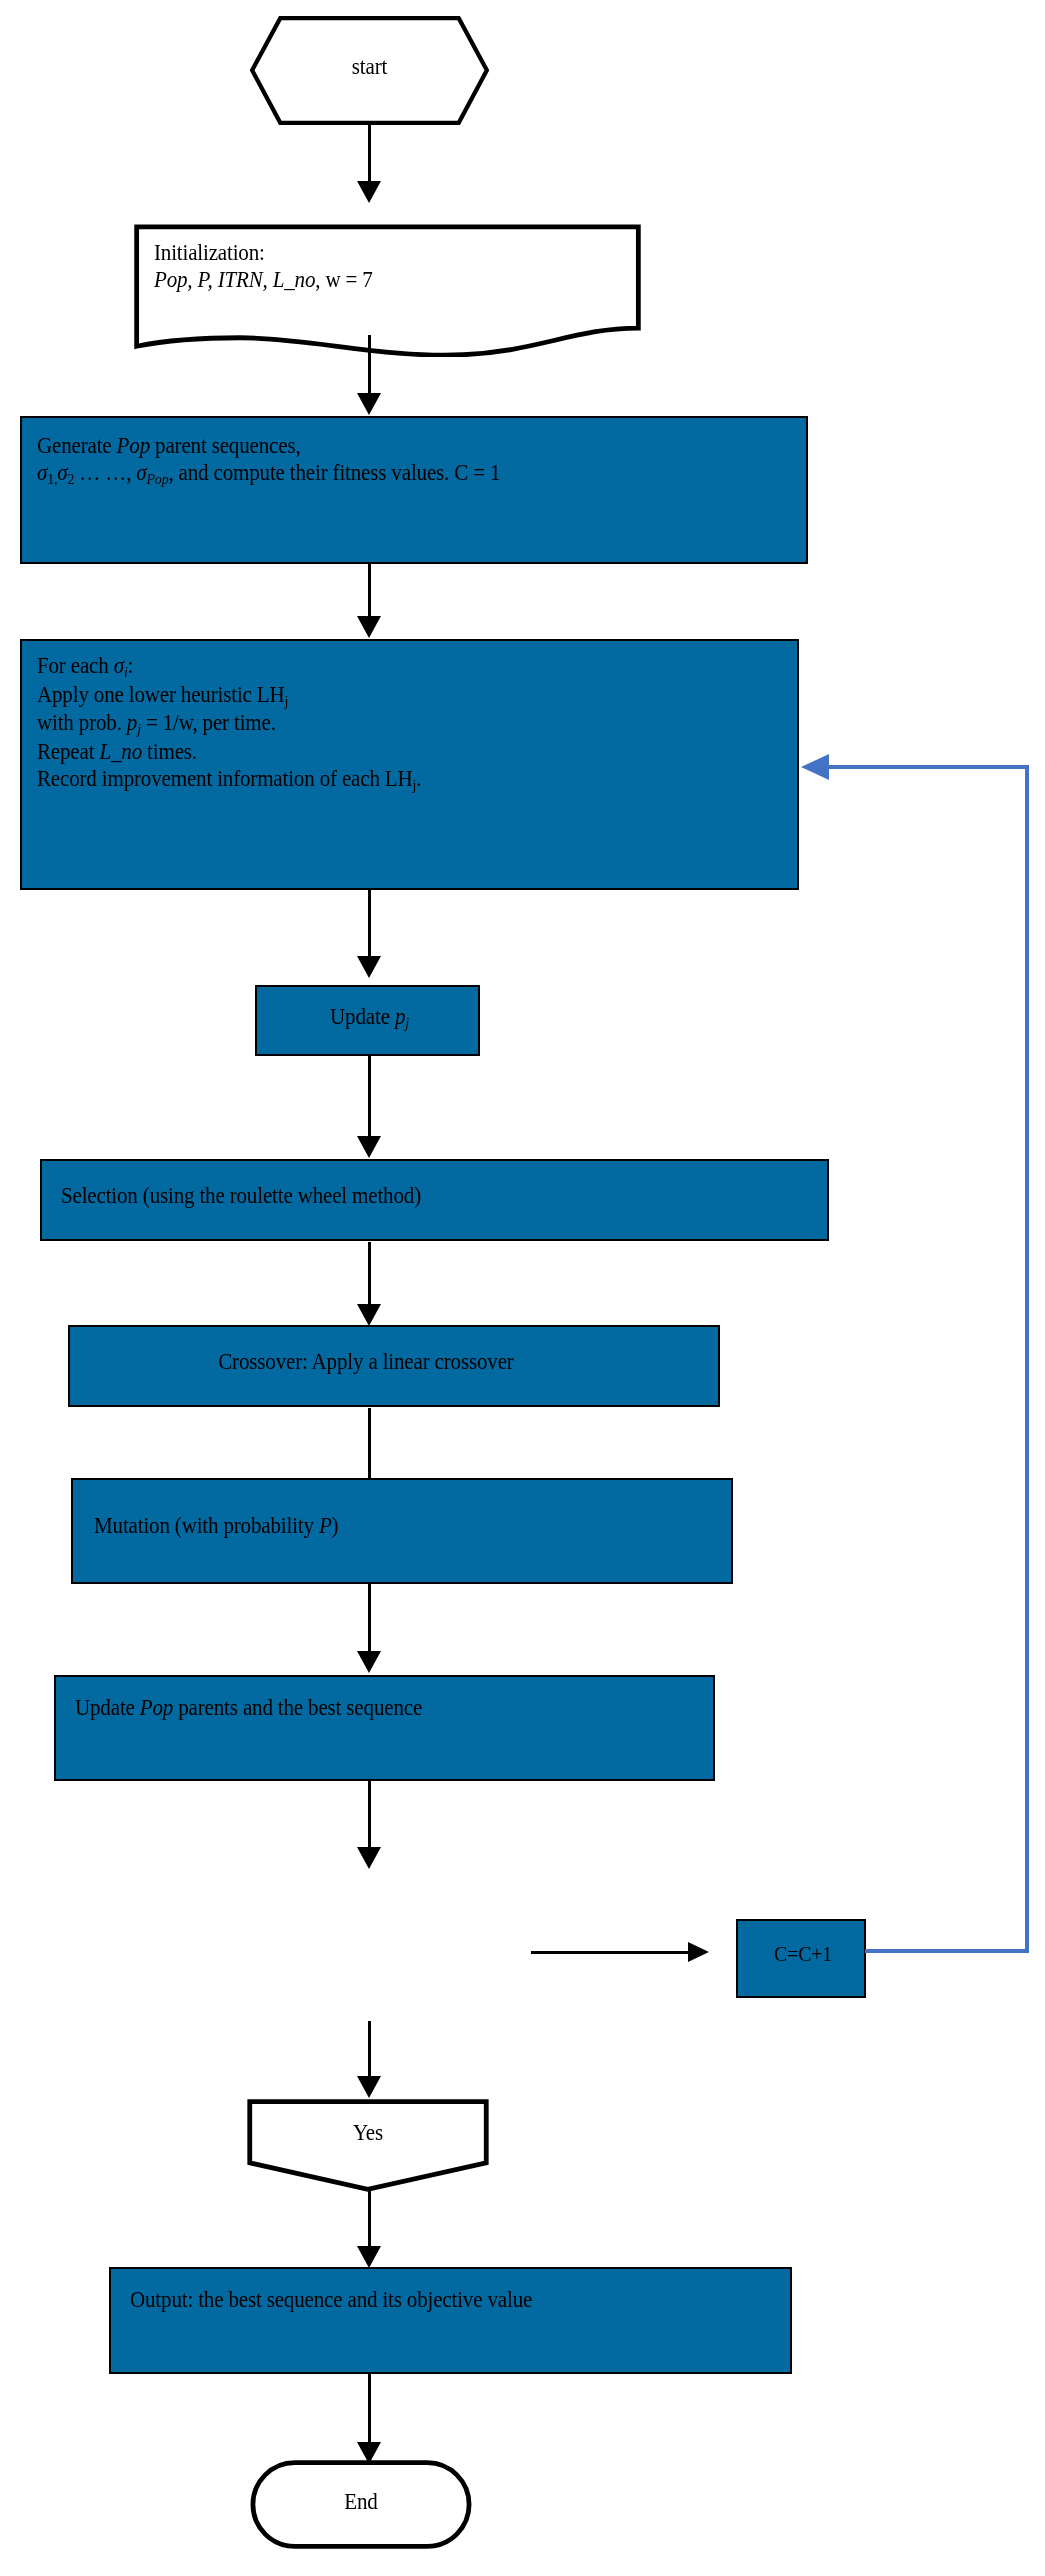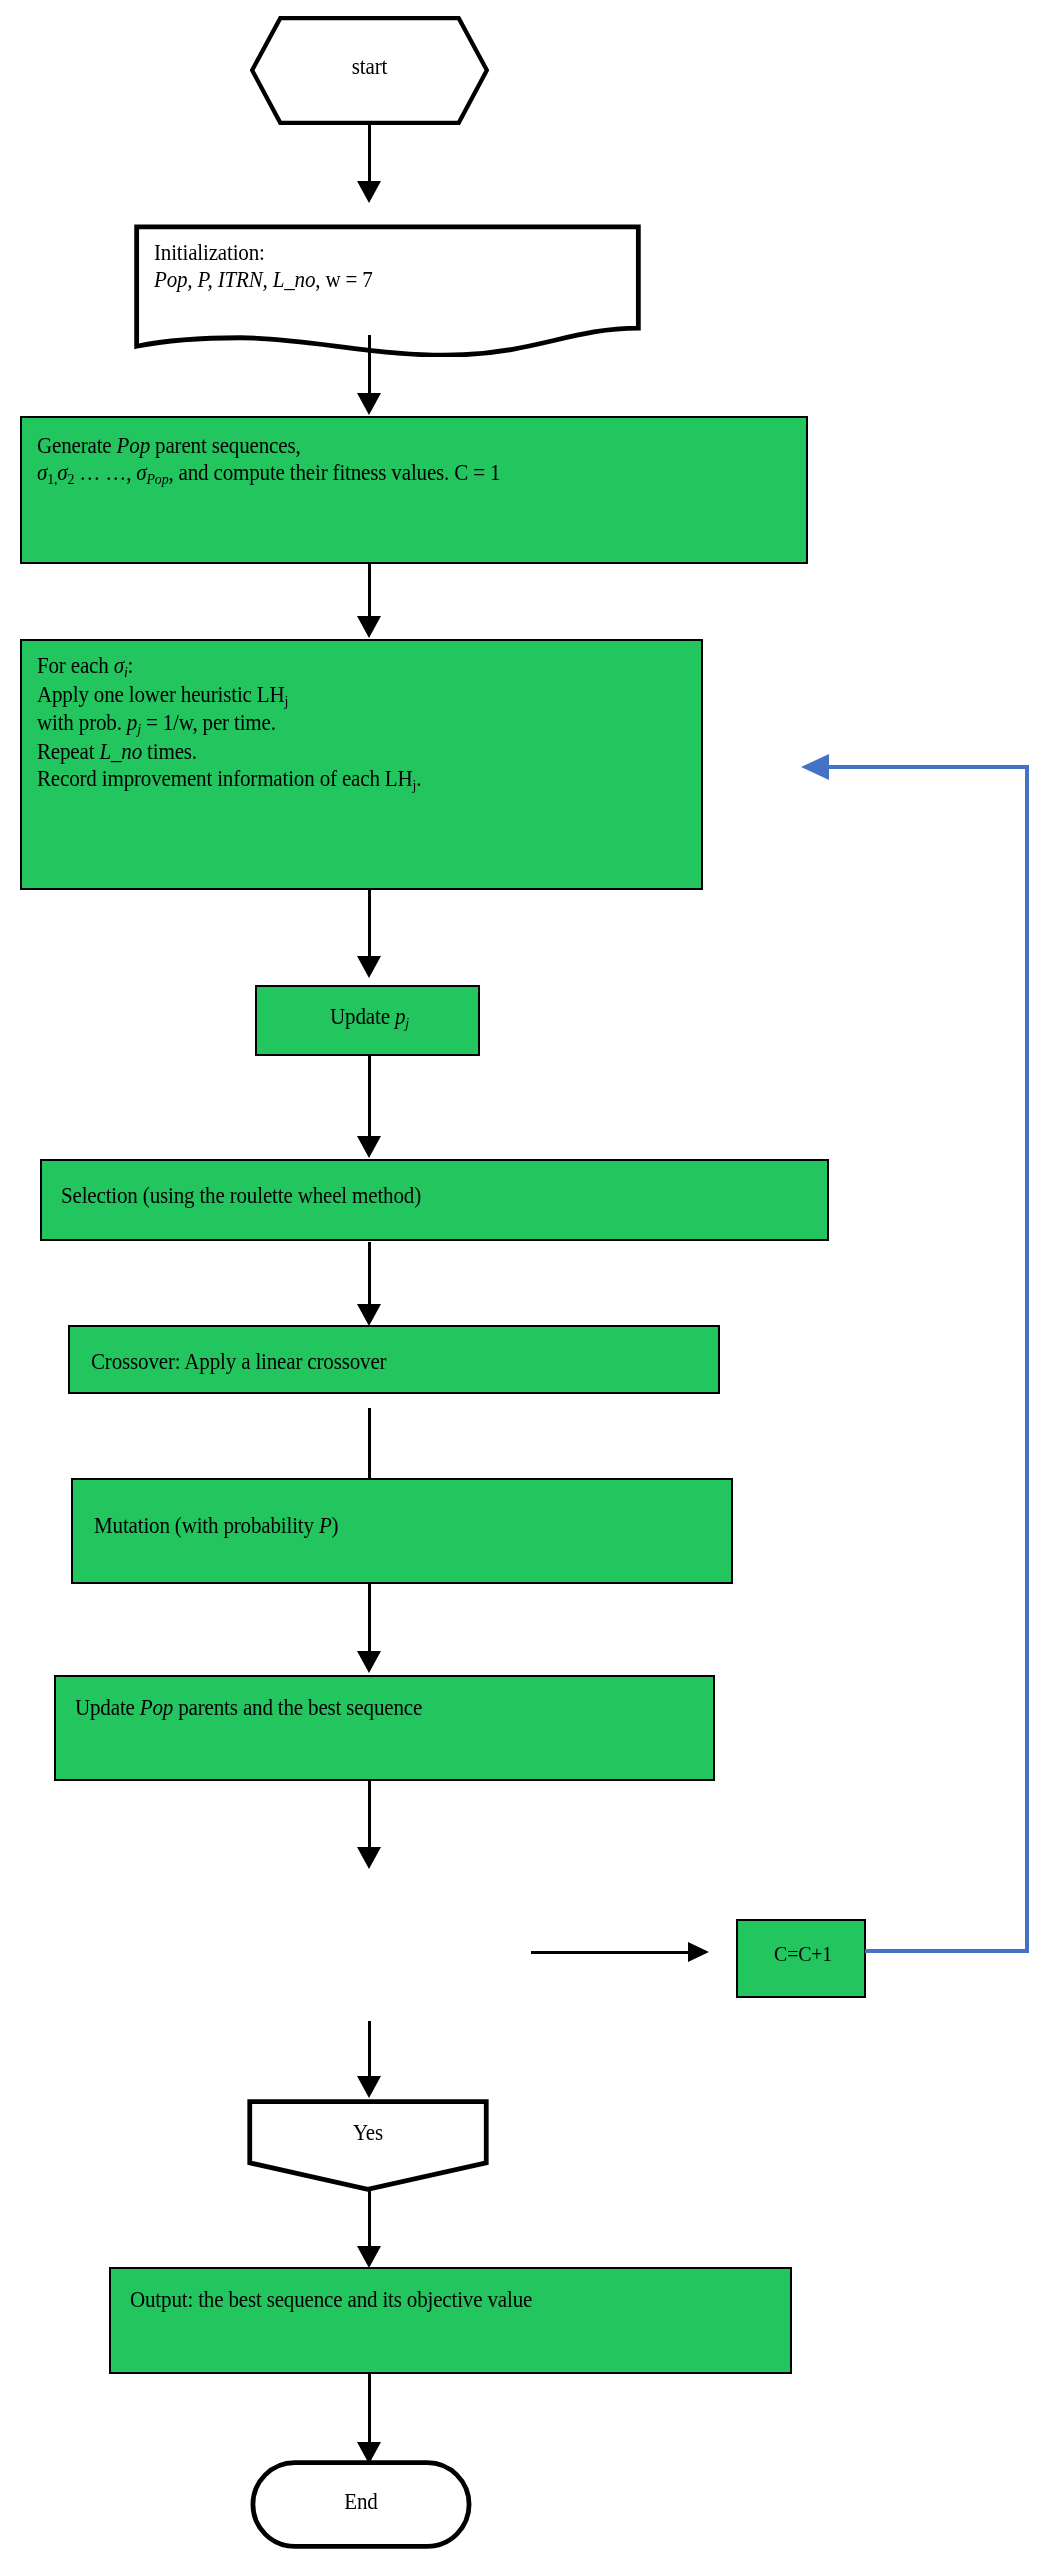--- a/index.html
+++ b/index.html
@@ -37,21 +37,21 @@
     text-align:center;
   }
   .just{ text-align:justify; text-align-last:left; }
   em{ font-style:italic; }
   .sub{ font-size:0.66em; vertical-align:-0.28em; font-style:italic;}
   .subr{ font-size:0.66em; vertical-align:-0.28em;}
 
   
   .rect{
     border:2.7px solid #000;
-    background:#22c55e;
+    background:#0369a1;
   }
   
   .shape-svg{ position:absolute; display:block; }
 
   
   .conn{ position:absolute; background:#000; }
   .vline{ width:2.7px; }
   .hline{ height:2.7px; }
   .arrowdown{
     position:absolute;
@@ -103,42 +103,42 @@
   <div class="conn vline" style="left:368px; top:335px; width:2.7px; height:61px;"></div>
   <div class="arrowdown" style="left:357px; top:393px;"></div>
 
   <div class="node rect" style="left:20px; top:416px; width:788px; height:148px;">
     <div class="txt just" style="left:15px; top:14px; width:744px;"><span>Generate </span><em>Pop</em><span> parent sequences,</span><br><em>σ</em><span class="subr">1,</span><em>σ</em><span class="subr">2</span><span> … …, </span><em>σ</em><span class="sub">Pop</span><span>, and compute their fitness values. C = 1</span></div>
   </div>
 
   <div class="conn vline" style="left:368px; top:564px; width:2.7px; height:56px;"></div>
   <div class="arrowdown" style="left:357px; top:616px;"></div>
 
-  <div class="node rect" style="left:20px; top:639px; width:683px; height:251px;">
+  <div class="node rect" style="left:20px; top:639px; width:779px; height:251px;">
     <div class="txt just" style="left:15px; top:10.6px; width:738px;"><span>For each </span><em>σ</em><span class="sub">i</span><span>:</span><br><span>Apply one lower heuristic LH</span><span class="subr">j</span><br><span>with prob. </span><em>p</em><span class="sub">j</span><span> = 1/w, per time.</span><br><span>Repeat </span><em>L_no</em><span> times.</span><br><span class="just">Record improvement information of each LH</span><span class="subr">j</span><span>.</span></div>
   </div>
 
   <div class="conn vline" style="left:368px; top:890px; width:2.7px; height:69px;"></div>
   <div class="arrowdown" style="left:357px; top:956px;"></div>
 
   <div class="node rect" style="left:255px; top:985px; width:225px; height:71px;">
     <div class="txt center" style="left:0; top:16px; width:225px;"><span>Update </span><em>p</em><span class="sub">j</span></div>
   </div>
 
   <div class="conn vline" style="left:368px; top:1056px; width:2.7px; height:82px;"></div>
   <div class="arrowdown" style="left:357px; top:1136px;"></div>
 
   <div class="node rect" style="left:40px; top:1159px; width:789px; height:82px;">
     <div class="txt" style="left:18.6px; top:21px; width:744px;">Selection (using the roulette wheel method)</div>
   </div>
 
   <div class="conn vline" style="left:368px; top:1242px; width:2.7px; height:66px;"></div>
   <div class="arrowdown" style="left:357px; top:1304px;"></div>
 
-  <div class="node rect" style="left:68px; top:1325px; width:652px; height:69px;">
+  <div class="node rect" style="left:68px; top:1325px; width:652px; height:82px;text-align:center;">
     <div class="txt" style="left:21px; top:21px; width:611px;">Crossover: Apply a linear crossover</div>
   </div>
 
   <div class="conn vline" style="left:368px; top:1408px; width:2.7px; height:74px;"></div>
   <div class="arrowdown" style="left:357px; top:1478px;"></div>
 
   <div class="node rect" style="left:58px; top:1478px; width:662px; height:106px;margin-left:13px;">
     <div class="txt" style="left:21px; top:32px; width:616px;"><span>Mutation (with probability </span><em>P</em><span>)</span></div>
   </div>
 

